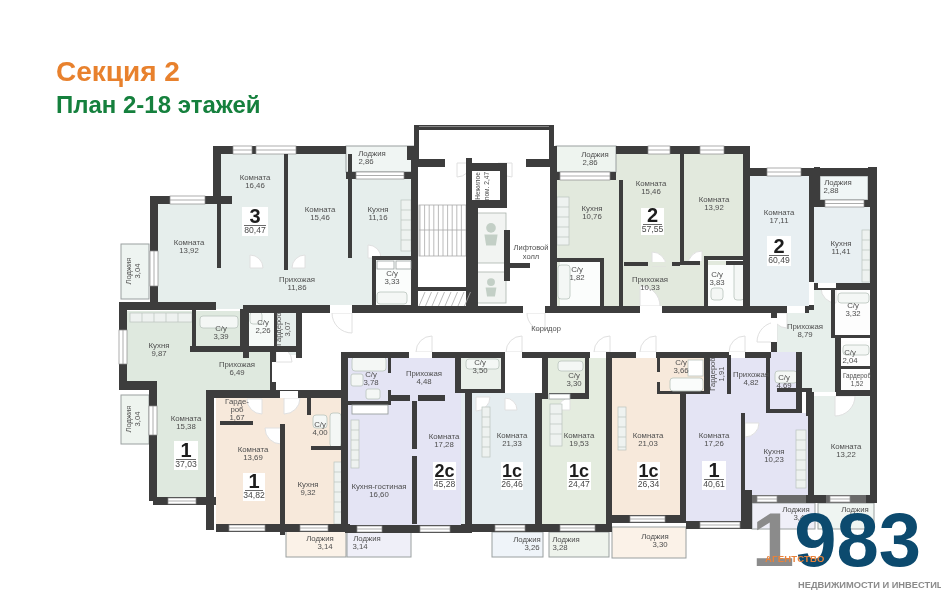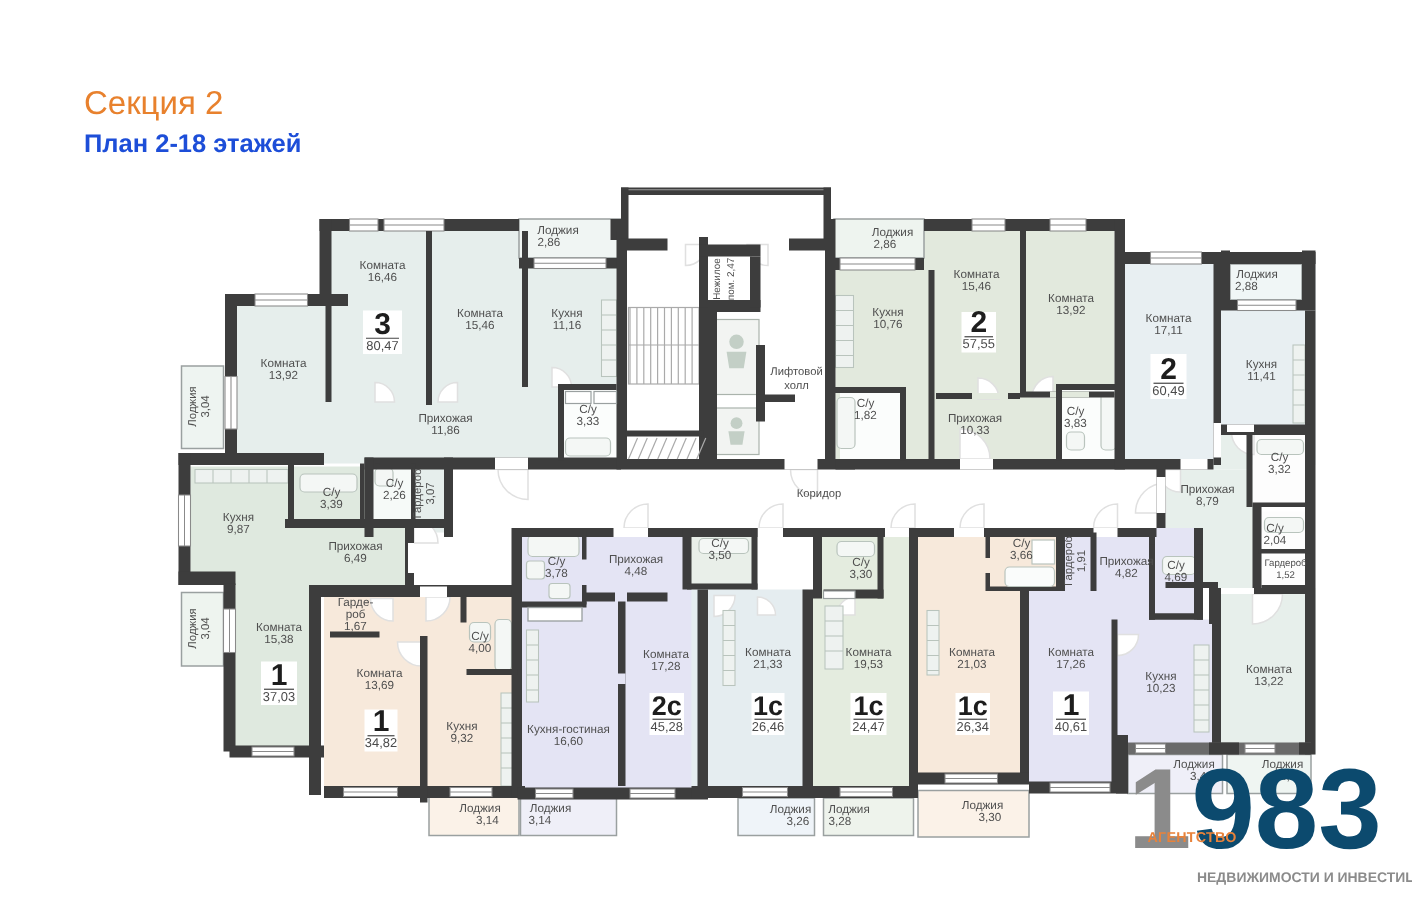--- a/index.html
+++ b/index.html
@@ -1,19 +1,19 @@
 <!DOCTYPE html>
 <html><head><meta charset="utf-8">
 <style>
 html,body{margin:0;padding:0;background:#ffffff;width:941px;height:600px;overflow:hidden}
 *{font-family:"Liberation Sans",sans-serif}
 .hdr{position:absolute;left:56px;top:49px}
 .hdr .l1{color:#e8812d;font-weight:bold;font-size:24px;line-height:1}
-.hdr .l2{color:#e8812d;font-weight:normal;font-size:22px;margin-top:9px;line-height:1}
-.hdr .l3{color:#1d4ed8;font-weight:bold;font-size:17px;margin-top:7px;line-height:1}
+.hdr .l2{color:#e8812d;font-weight:bold;font-size:28px;margin-top:9px;line-height:1}
+.hdr .l3{color:#15803d;font-weight:bold;font-size:24px;margin-top:7px;line-height:1}
 .logo .digits{position:absolute;left:752px;top:502px;font-size:76px;font-weight:bold;letter-spacing:0px;line-height:1;white-space:nowrap}
 .logo .d1{color:#8b8b8b}
 .logo .d983{color:#0c4a6e}
 .logo .a1{position:absolute;left:765px;top:553px;color:#e8823a;font-weight:bold;font-size:9.5px;letter-spacing:.2px;white-space:nowrap}
 .logo .a2{position:absolute;left:798px;top:579.5px;color:#8b8b8b;font-weight:bold;font-size:9.3px;letter-spacing:0px;white-space:nowrap}
 </style></head>
 <body>
 <svg width="941" height="600" viewBox="0 0 941 600">
 <polygon points="153,199 216,199 216,149 411,149 411,309 302,309 302,355 246,355 246,309 153,309" fill="#e6eeec"></polygon>
 <rect x="346" y="146" width="68" height="26" fill="#f0f5f3" stroke="#9aa0a0" stroke-width="1"></rect>

